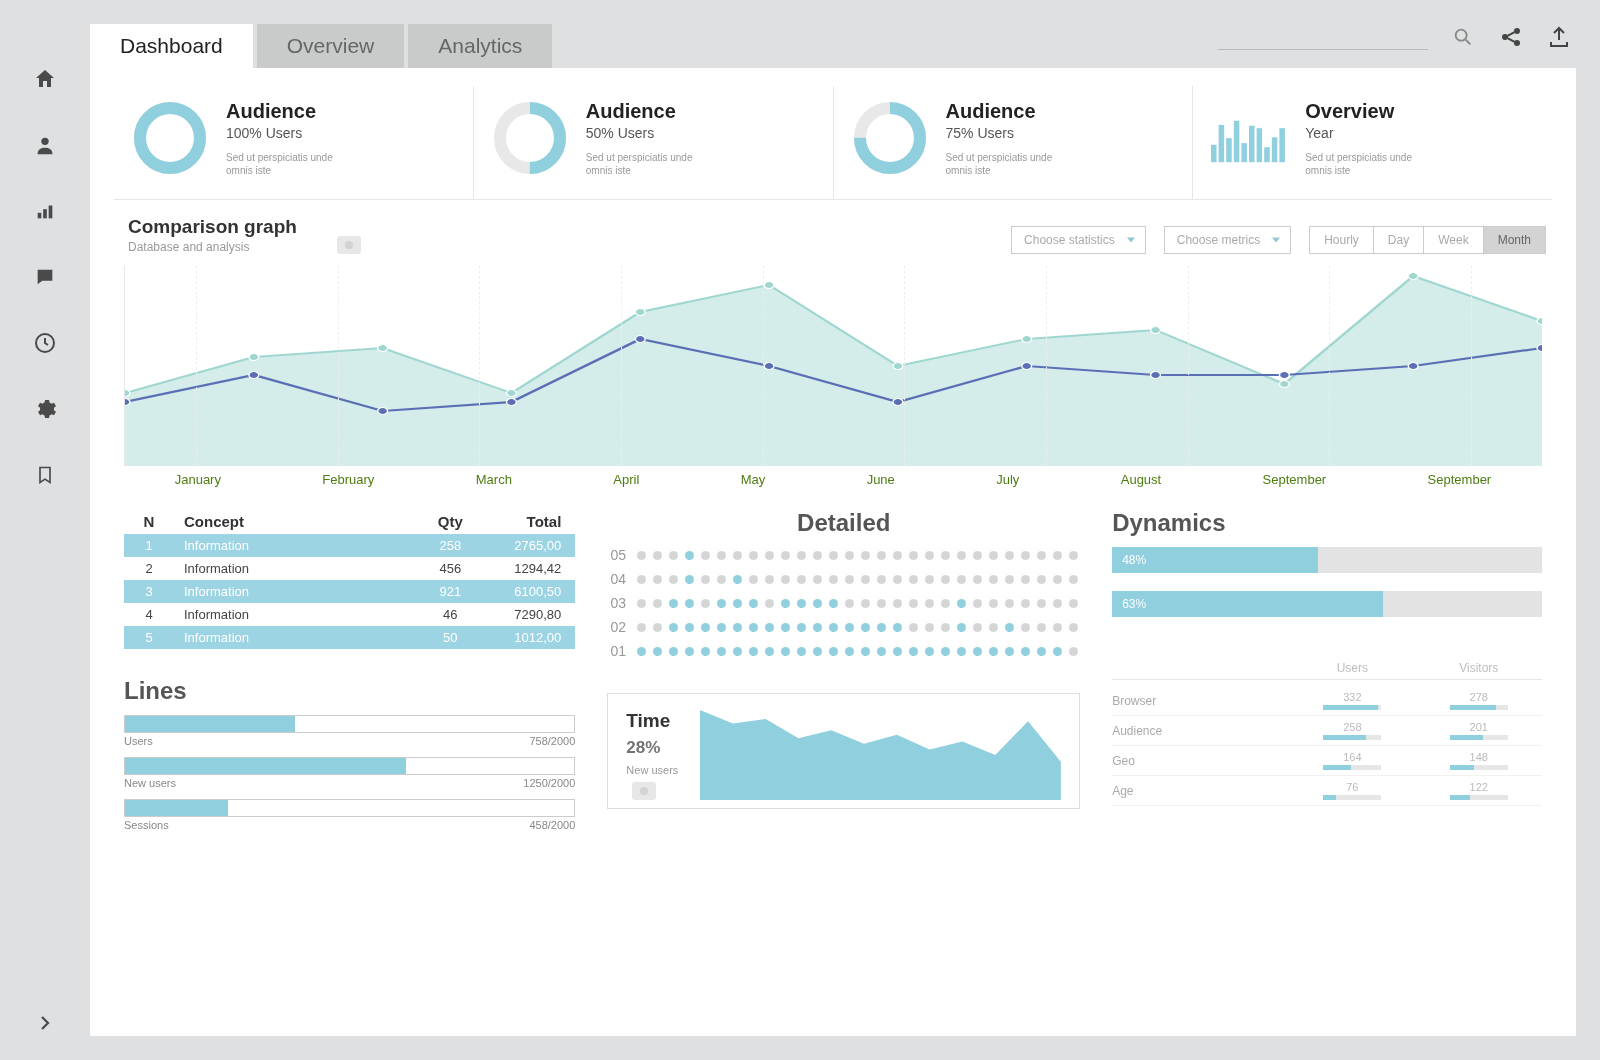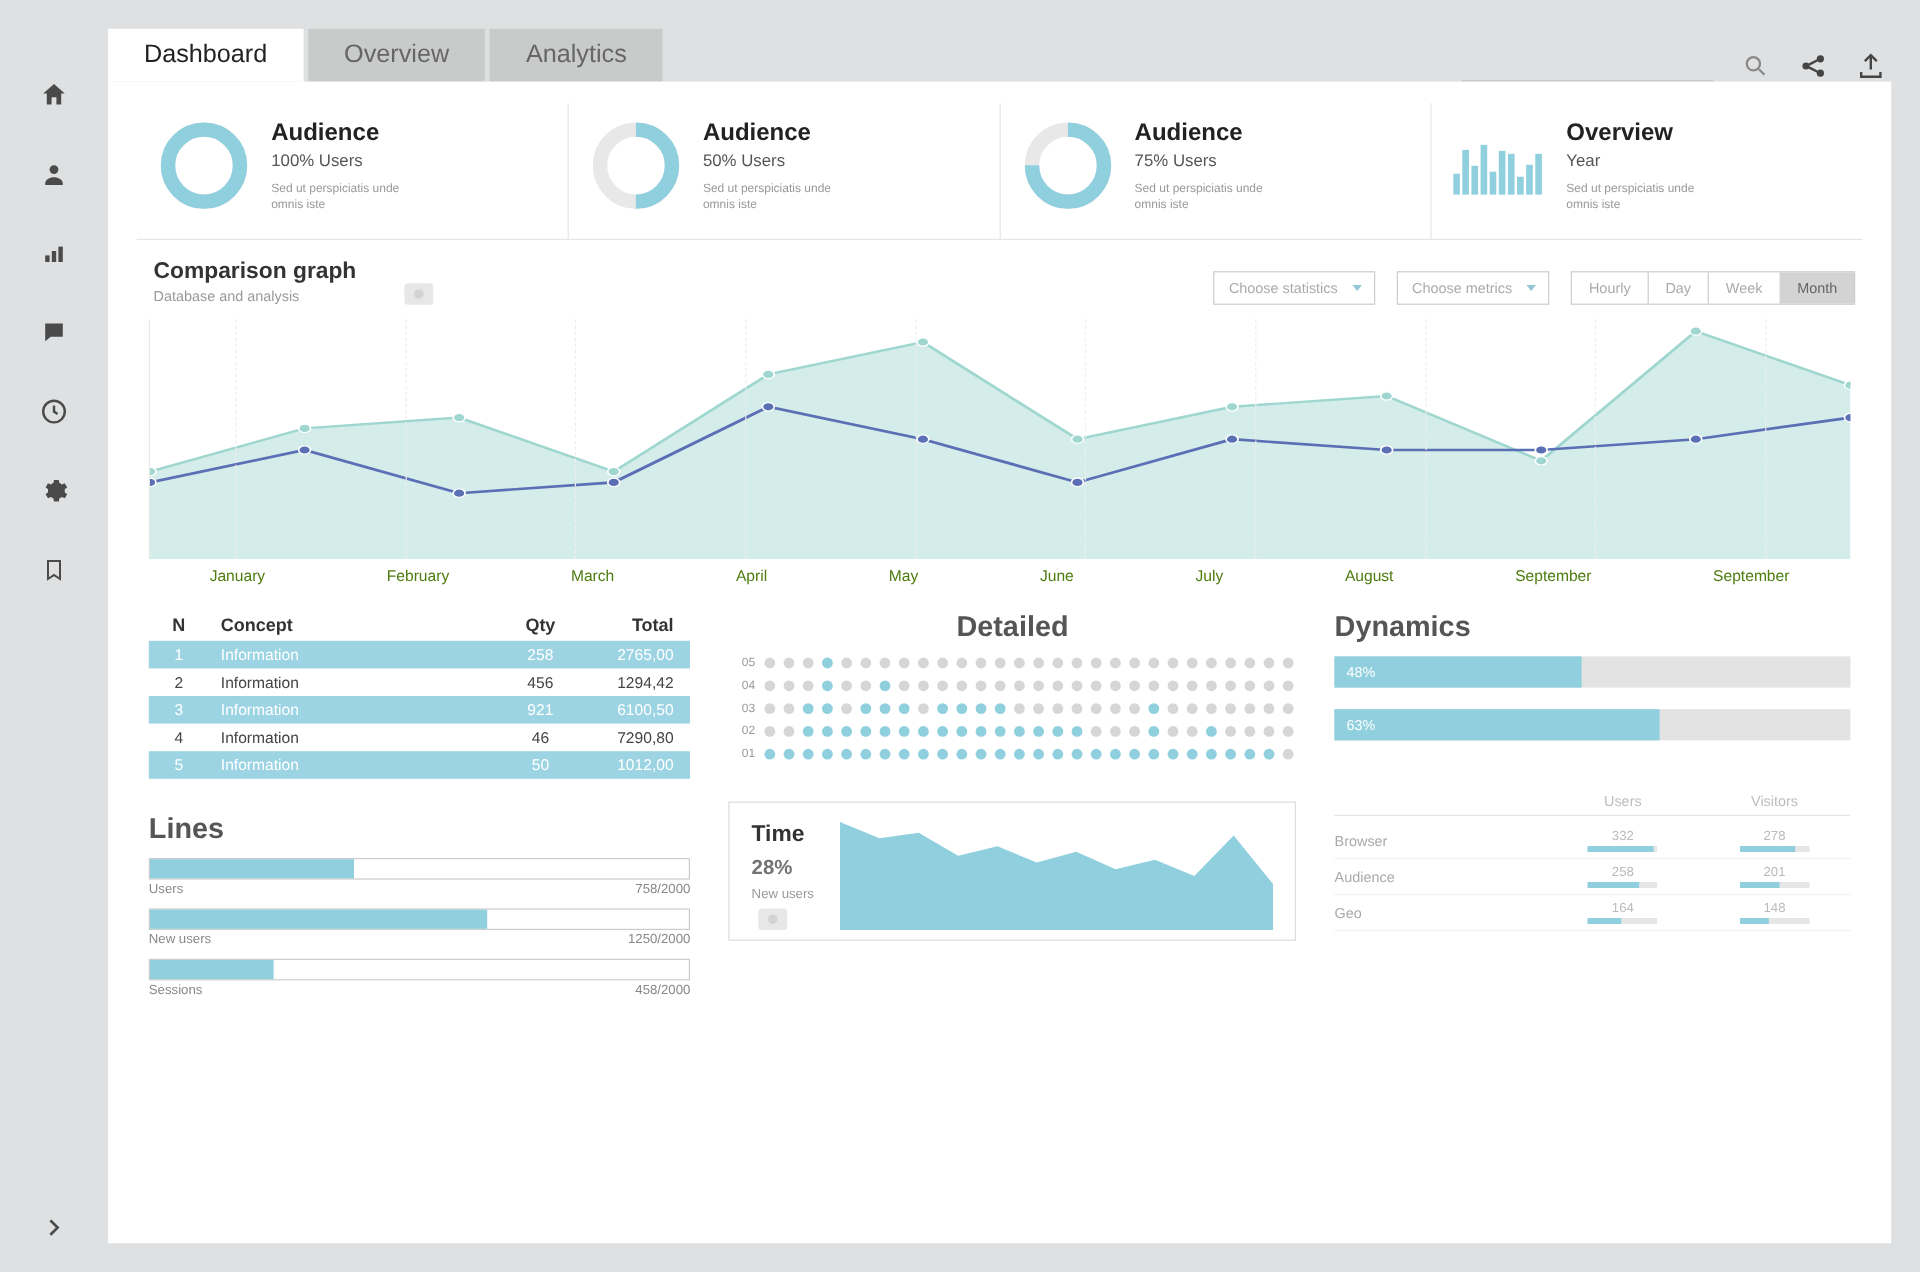--- a/index.html
+++ b/index.html
@@ -26,21 +26,21 @@
     margin-bottom: 28px;
     display:flex; align-items:center; justify-content:center;
     color:#4a4a4a;
     cursor:pointer;
   }
   .sidebar .spacer { flex:1; }
   .topbar {
     position:absolute;
     left:90px; right:24px; top:24px;
     height:44px;
-    display:flex; align-items:flex-end;
+    display:flex; align-items:flex-start;
   }
   .tab {
     padding:10px 30px 10px 30px;
     font-size:21px;
     color:#666;
     background:#c9cbcb;
     margin-right:4px;
     cursor:pointer;
   }
   .tab.active { background:#fff; color:#222; font-weight:500; }
@@ -111,21 +111,21 @@
   .tbl .hdr { display:flex; font-weight:700; color:#333; padding:4px 0; font-size:15px;}
   .tbl .row { display:flex; padding:4px 0; }
   .tbl .row.alt { background:#9cd4e3; color:#fff;}
   .tbl .c-n{width:50px;text-align:center;}
   .tbl .c-concept{flex:1;padding-left:10px;}
   .tbl .c-qty{width:70px;text-align:center;}
   .tbl .c-total{width:90px;text-align:right;padding-right:14px;}
   
   .dot-rows { display:flex; flex-direction:column; gap:8px;}
   .dot-row { display:flex; align-items:center; gap:8px;}
-  .dot-row .lbl { font-size:10px; color:#999; width:22px; text-align:right;}
+  .dot-row .lbl { font-size:14px; color:#999; width:22px; text-align:center;}
   .dots { display:flex; gap:7px; flex-wrap:nowrap;}
   .dot { width:9px;height:9px;border-radius:50%; background:#d6d6d6;}
   .dot.on { background:#8fcfde;}
   
   .dyn-bar { height:26px; background:#e3e3e3; margin-bottom:18px; position:relative;}
   .dyn-fill{ position:absolute; left:0; top:0; bottom:0; background:#8fcfde;}
   .dyn-lab{ position:absolute; left:10px; top:50%; transform:translateY(-50%); font-size:12px; color:#fff;}
   
   .lines-block { margin-top:28px;}
   .line-bar { height:18px; border:1px solid #ccc; background:#fff; position:relative; margin-bottom:2px;}
@@ -689,18 +689,33 @@
                   <div class="mini-fill" style="width:46.85714285714286%"></div>
                 </div>
               </div>
               <div class="cell">
                 <div class="num">148</div>
                 <div class="mini-bar">
                   <div class="mini-fill" style="width:42.285714285714285%"></div>
                 </div>
               </div>
             </div>
+            <div class="mrow">
+              <div class="mk">Age</div>
+              <div class="cell">
+                <div class="num">76</div>
+                <div class="mini-bar">
+                  <div class="mini-fill" style="width:21.714285714285715%"></div>
+                </div>
+              </div>
+              <div class="cell">
+                <div class="num">122</div>
+                <div class="mini-bar">
+                  <div class="mini-fill" style="width:34.85714285714286%"></div>
+                </div>
+              </div>
+            </div>
           </div>
       </div>
     </div>
   </div>
 
 </div>
 
 </body></html>

